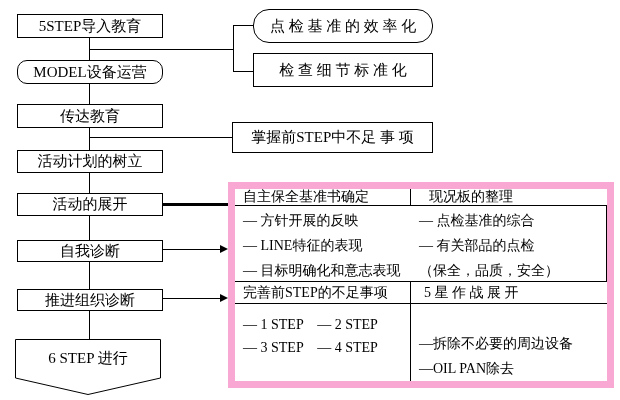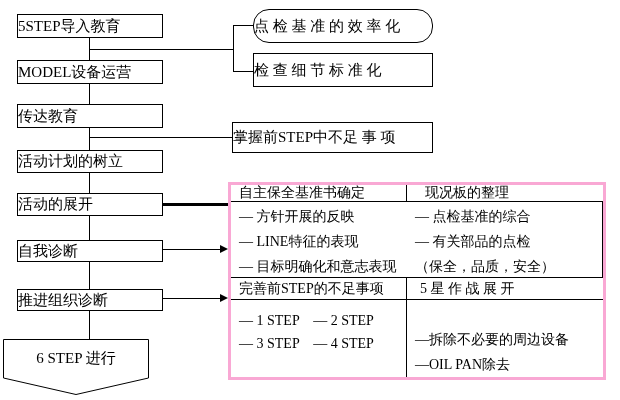--- a/index.html
+++ b/index.html
@@ -3,40 +3,40 @@
 <meta charset="utf-8">
 <style>
   html,body { margin:0; padding:0; background:#ffffff; }
   #canvas {
     position:relative; width:620px; height:400px; background:#ffffff;
     font-family:"Liberation Serif","DejaVu Serif",serif; color:#000;
     overflow:hidden;
   }
   .box {
     position:absolute; border:1px solid #000; background:#fff;
-    display:flex; align-items:center; justify-content:flex-start;
+    display:flex; align-items:center; justify-content:center;
     font-size:15px; line-height:1; white-space:nowrap;font-family:Liberation Serif, serif;
   }
   .flowbox { left:17px; width:144px; }
   .line { position:absolute; background:#000; }
   .arrowhead {
     position:absolute; width:0; height:0;
     border-top:4px solid transparent; border-bottom:4px solid transparent;
     border-left:8px solid #000;
   }
-  .terminal { position:absolute; left:3px; top:339px; width:166px; height:57px; }
+  .terminal { position:absolute; left:15px; top:339px; width:166px; height:57px; }
   .terminal svg { position:absolute; left:0; top:0; }
   .terminal-label {
     position:absolute; left:0; top:10px; width:146px; text-align:center;
     font-size:15px;
   }
   
   #detail-table {
     position:absolute; left:228px; top:182px; width:372px; height:192px;
-    border:3px solid #f9a8d4; display:grid;
+    border:7px solid #f9a8d4; display:grid;
     grid-template-columns:176px 1fr;
     grid-template-rows:17px 76px 22px 1fr;
     font-size:14px;
   }
   .cell { overflow:hidden; }
   .cell-l { border-right:1px solid #000; }
   .row-border { border-bottom:1px solid #000; }
   .th { display:flex; align-items:center; padding-left:8px; white-space:nowrap; }
   .th-r { padding-left:18px; }
   .th2-r { padding-left:13px; }
@@ -47,21 +47,21 @@
   .items-s2r { padding-top:3px;margin-top:24px; }
 </style>
 </head>
 <body>
 
 <div id="canvas">
 
   <div class="box flowbox" style="top:14px;height:22px;">
       <span>5STEP导入教育</span>
     </div>
-  <div class="box flowbox" style="top:60px;height:22px;">
+  <div class="box flowbox" style="top:60px;height:22px;border-radius:10px;">
       <span>MODEL设备运营</span>
     </div>
   <div class="box flowbox" style="top:104px;height:22px;">
       <span>传达教育</span>
     </div>
   <div class="box flowbox" style="top:150px;height:21px;">
       <span>活动计划的树立</span>
     </div>
   <div class="box flowbox" style="top:193px;height:21px;">
       <span>活动的展开</span>

